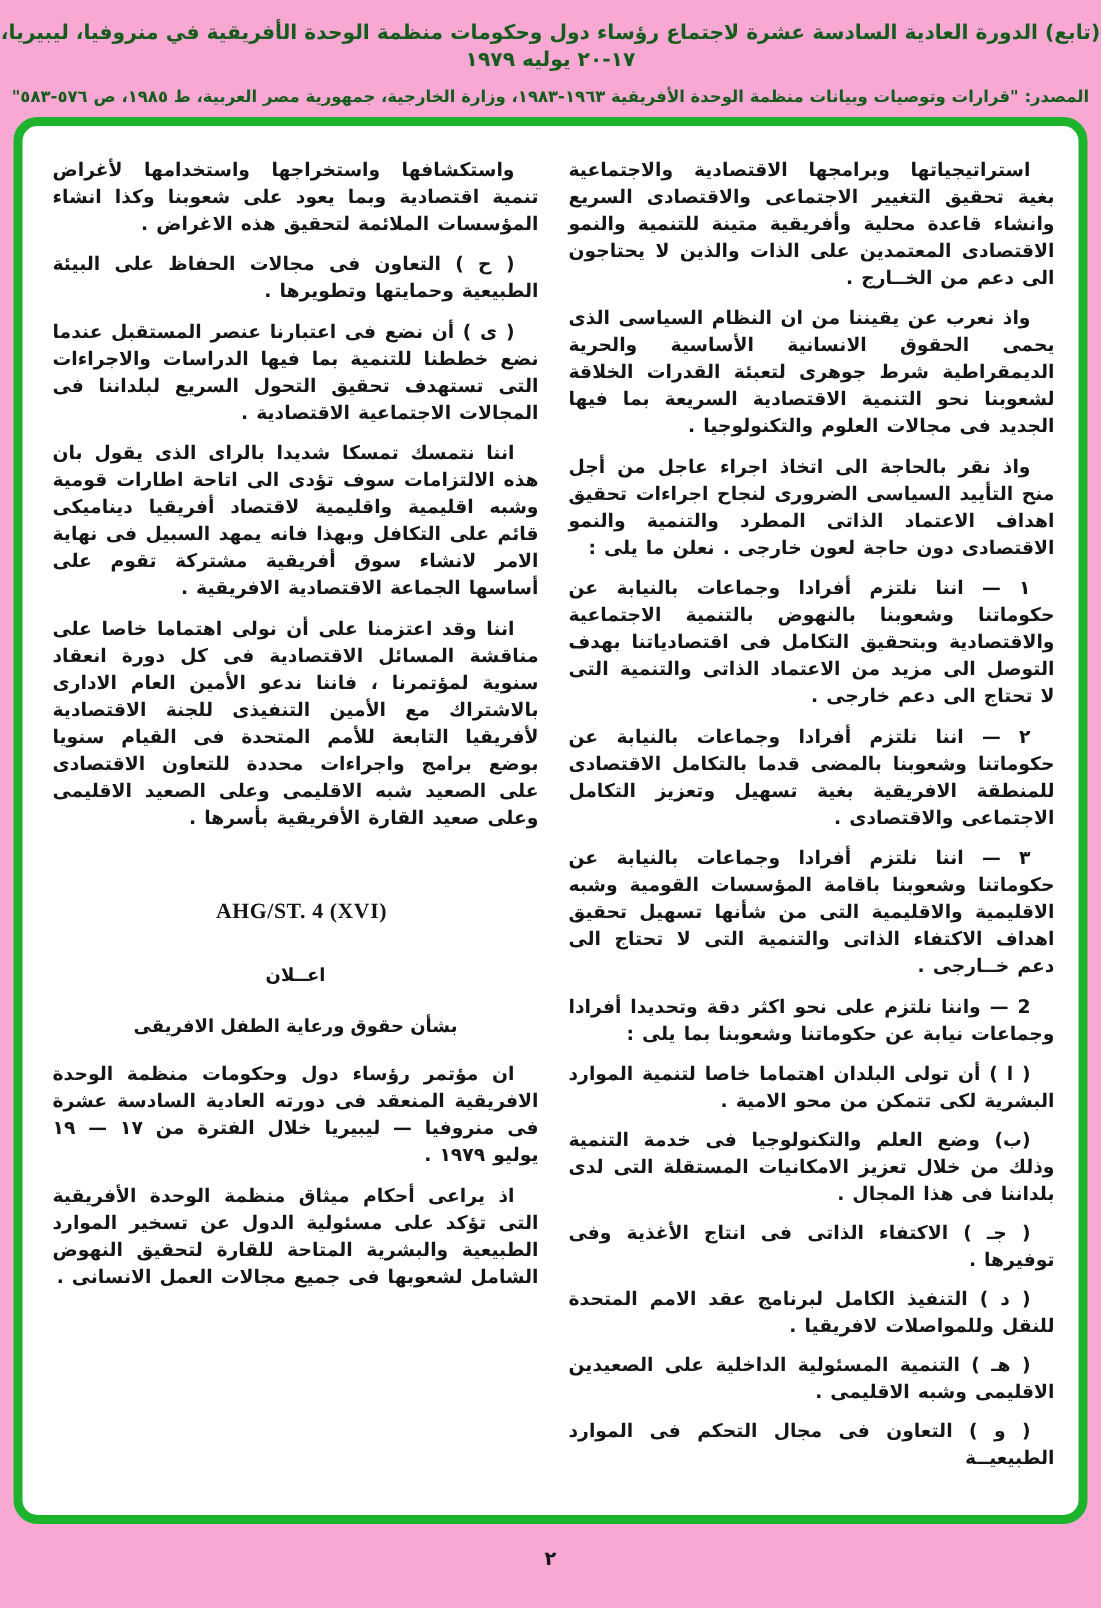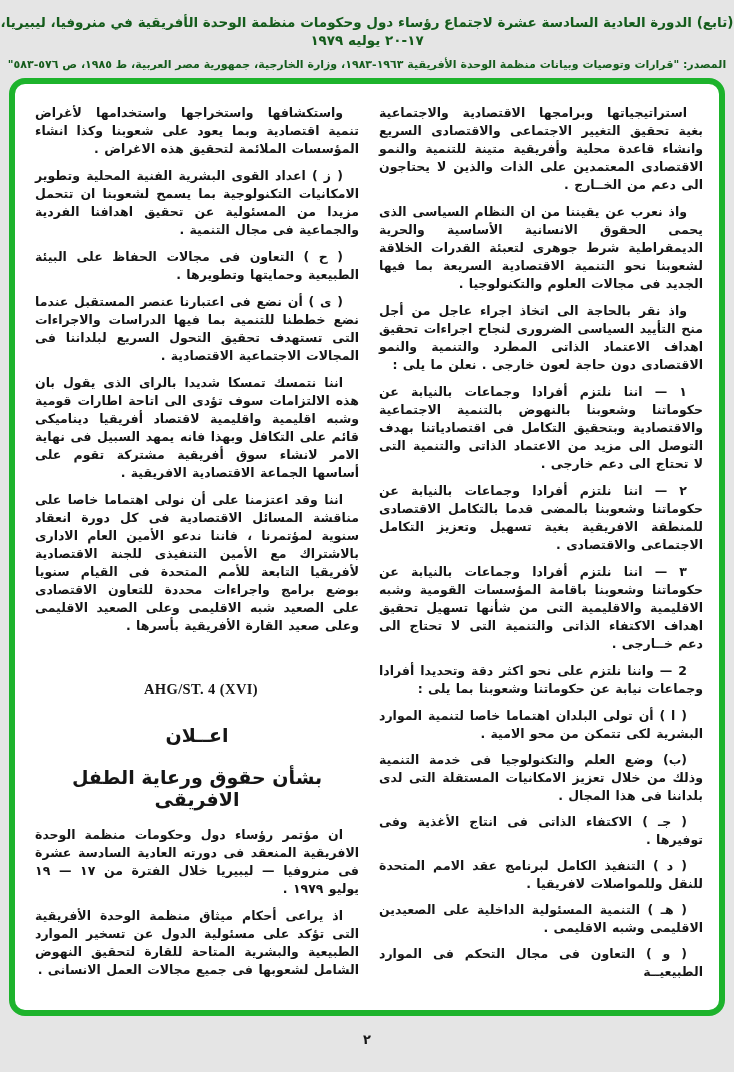--- a/index.html
+++ b/index.html
@@ -8,21 +8,21 @@
     background: #ffffff;
     width: 734px;
     height: 1072px;
     overflow: hidden;
     font-family: "DejaVu Sans", sans-serif;
   }
   .page {
     width: 734px;
     height: 1072px;
     position: relative;
-    background: #e5e5e5;
+    background: #f9a8d4;
   }
   
   .header {
     direction: rtl;
     text-align: center;
     padding-top: 13px;
     color: #155c1c;
   }
   .header .h-line1 {
     font-size: 13.5px;
@@ -78,21 +78,21 @@
     text-align: center;
     font-family: "Liberation Serif", serif;
     font-size: 14.5px;
     font-weight: bold;
     letter-spacing: 0.4px;
     margin: 46px 0 26px 8px;
     color: #161616;
   }
   .heading {
     text-align: center;
-    font-size: 19px;
+    font-size: 12px;
     font-weight: bold;
     margin: 0 0 16px 0;
     text-indent: 0;
     color: #161616;
   }
   .heading.main { margin-bottom: 20px; }
   
   .footer {
     position: absolute;
     top: 1032px;
@@ -128,21 +128,20 @@
         <p class="para tight">( ا ) أن تولى البلدان اهتماما خاصا لتنمية الموارد البشرية لكى تتمكن من محو الامية .</p>
         <p class="para tight">(ب) وضع العلم والتكنولوجيا فى خدمة التنمية وذلك من خلال تعزيز الامكانيات المستقلة التى لدى بلداننا فى هذا المجال .</p>
         <p class="para tight">( جـ ) الاكتفاء الذاتى فى انتاج الأغذية وفى توفيرها .</p>
         <p class="para tight">( د ) التنفيذ الكامل لبرنامج عقد الامم المتحدة للنقل وللمواصلات لافريقيا .</p>
         <p class="para tight">( هـ ) التنمية المسئولية الداخلية على الصعيدين الاقليمى وشبه الاقليمى .</p>
         <p class="para tight">( و ) التعاون فى مجال التحكم فى الموارد الطبيعيــة</p>
       </div>
 
       <div class="col">
         <p class="para">واستكشافها واستخراجها واستخدامها لأغراض تنمية اقتصادية وبما يعود على شعوبنا وكذا انشاء المؤسسات الملائمة لتحقيق هذه الاغراض .</p>
-        <p class="para">( ز ) اعداد القوى البشرية الفنية المحلية وتطوير الامكانيات التكنولوجية بما يسمح لشعوبنا ان تتحمل مزيدا من المسئولية عن تحقيق اهدافنا الفردية والجماعية فى مجال التنمية .</p>
         <p class="para">( ح ) التعاون فى مجالات الحفاظ على البيئة الطبيعية وحمايتها وتطويرها .</p>
         <p class="para">( ى ) أن نضع فى اعتبارنا عنصر المستقبل عندما نضع خططنا للتنمية بما فيها الدراسات والاجراءات التى تستهدف تحقيق التحول السريع لبلداننا فى المجالات الاجتماعية الاقتصادية .</p>
         <p class="para">اننا نتمسك تمسكا شديدا بالراى الذى يقول بان هذه الالتزامات سوف تؤدى الى اتاحة اطارات قومية وشبه اقليمية واقليمية لاقتصاد أفريقيا ديناميكى قائم على التكافل وبهذا فانه يمهد السبيل فى نهاية الامر لانشاء سوق أفريقية مشتركة تقوم على أساسها الجماعة الاقتصادية الافريقية .</p>
         <p class="para">اننا وقد اعتزمنا على أن نولى اهتماما خاصا على مناقشة المسائل الاقتصادية فى كل دورة انعقاد سنوية لمؤتمرنا ، فاننا ندعو الأمين العام الادارى بالاشتراك مع الأمين التنفيذى للجنة الاقتصادية لأفريقيا التابعة للأمم المتحدة فى القيام سنويا بوضع برامج واجراءات محددة للتعاون الاقتصادى على الصعيد شبه الاقليمى وعلى الصعيد الاقليمى وعلى صعيد القارة الأفريقية بأسرها .</p>
         <div class="doc-ref">AHG/ST. 4 (XVI)</div>
         <div class="heading main">اعــلان</div>
         <div class="heading">بشأن حقوق ورعاية الطفل الافريقى</div>
         <p class="para">ان مؤتمر رؤساء دول وحكومات منظمة الوحدة الافريقية المنعقد فى دورته العادية السادسة عشرة فى منروفيا — ليبيريا خلال الفترة من ١٧ — ١٩ يوليو ١٩٧٩ .</p>
         <p class="para">اذ يراعى أحكام ميثاق منظمة الوحدة الأفريقية التى تؤكد على مسئولية الدول عن تسخير الموارد الطبيعية والبشرية المتاحة للقارة لتحقيق النهوض الشامل لشعوبها فى جميع مجالات العمل الانسانى .</p>
       </div>

